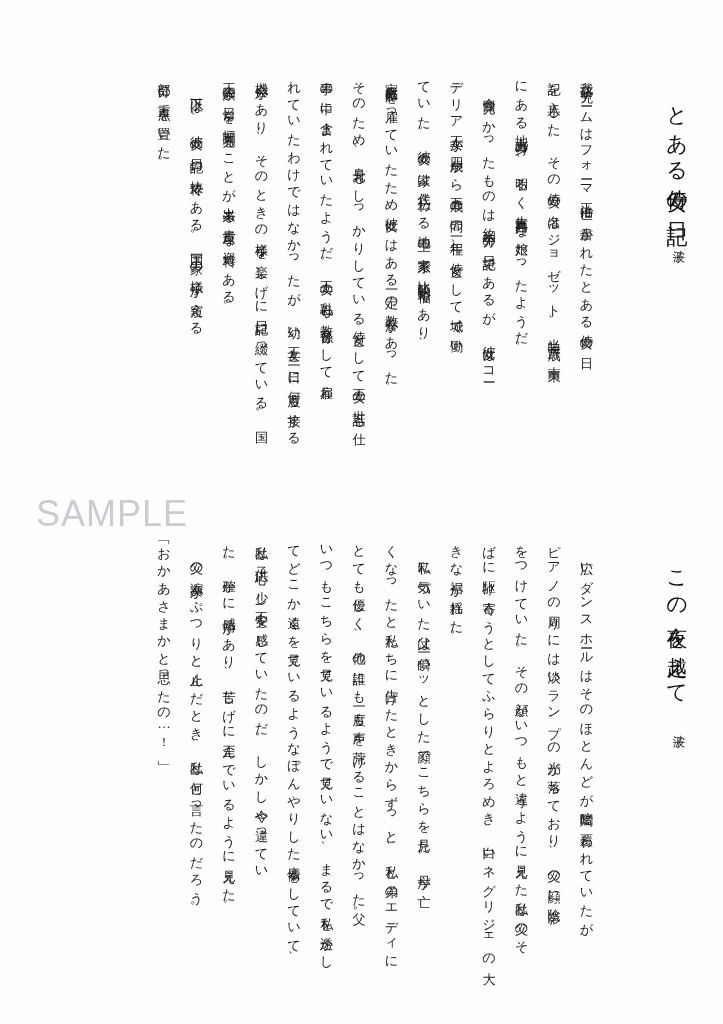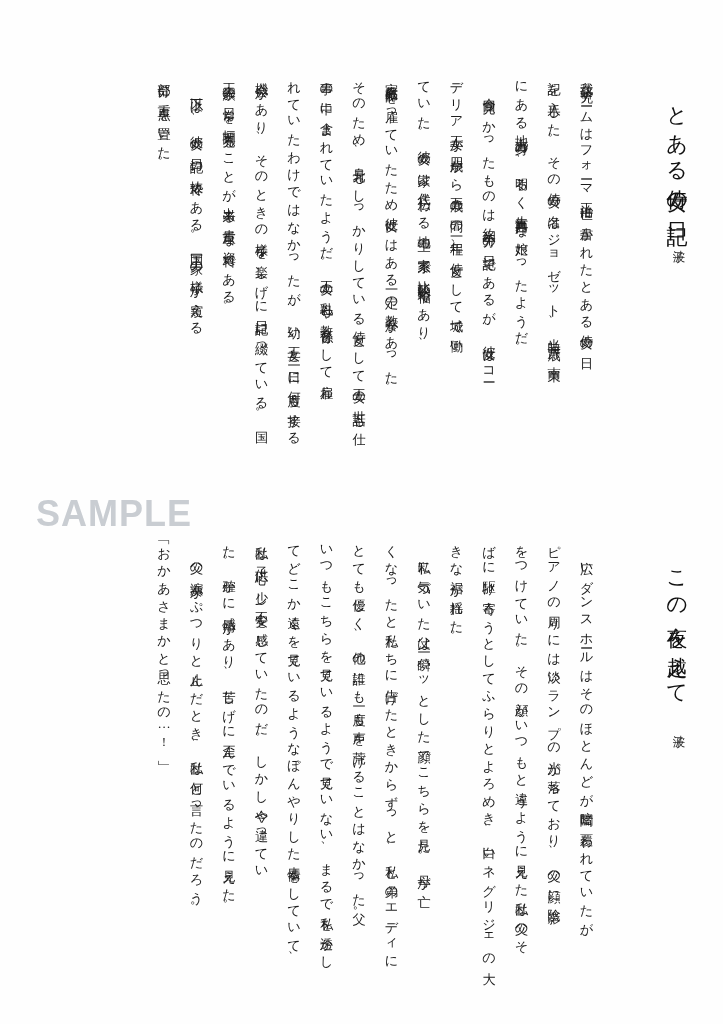--- a/index.html
+++ b/index.html
@@ -78,21 +78,21 @@
 
   
   #watermark {
     position: absolute;
     left: 36px;
     top: 496px;
     font-family: "Liberation Sans", "DejaVu Sans", sans-serif;
     font-size: 36px;
     letter-spacing: 1px;
     color: #c9cdd2;
-    font-weight: 700;
+    font-weight: 400;
     line-height: 1;
     user-select: none;
   }
 </style>
 </head>
 <body>
 
 <div id="page">
 
   <div class="title-wrap" style="right:36px; top:92px;">

